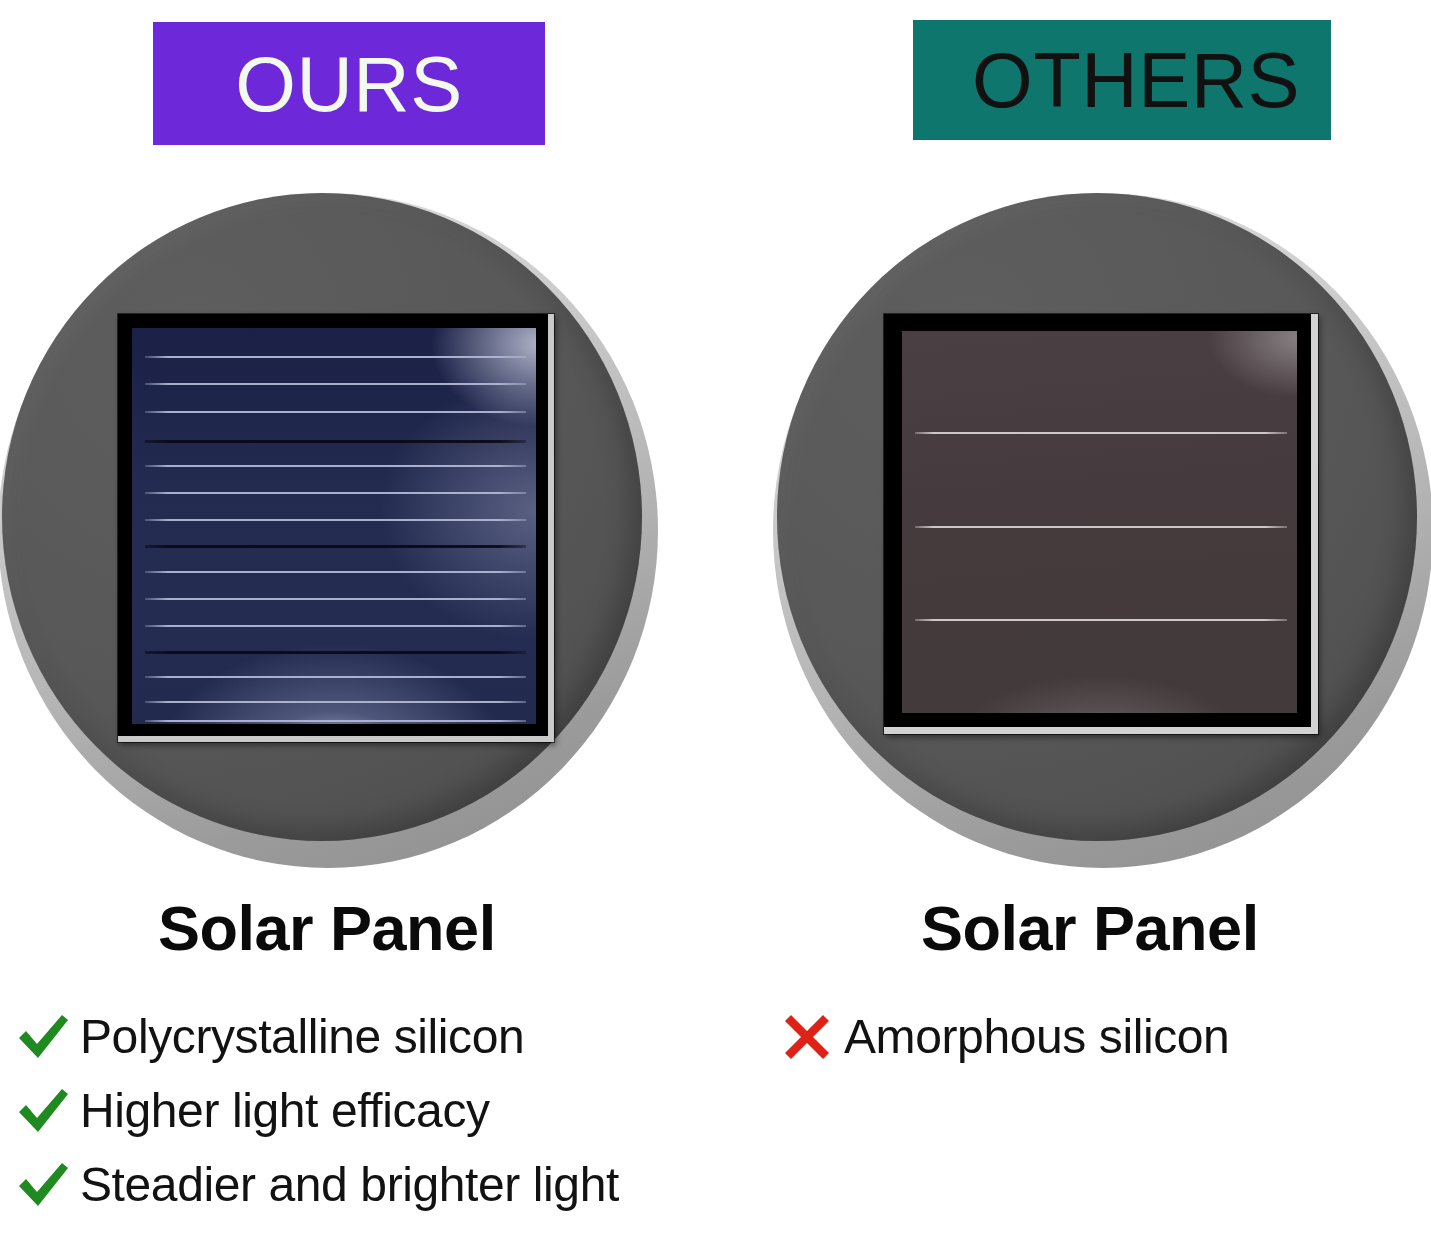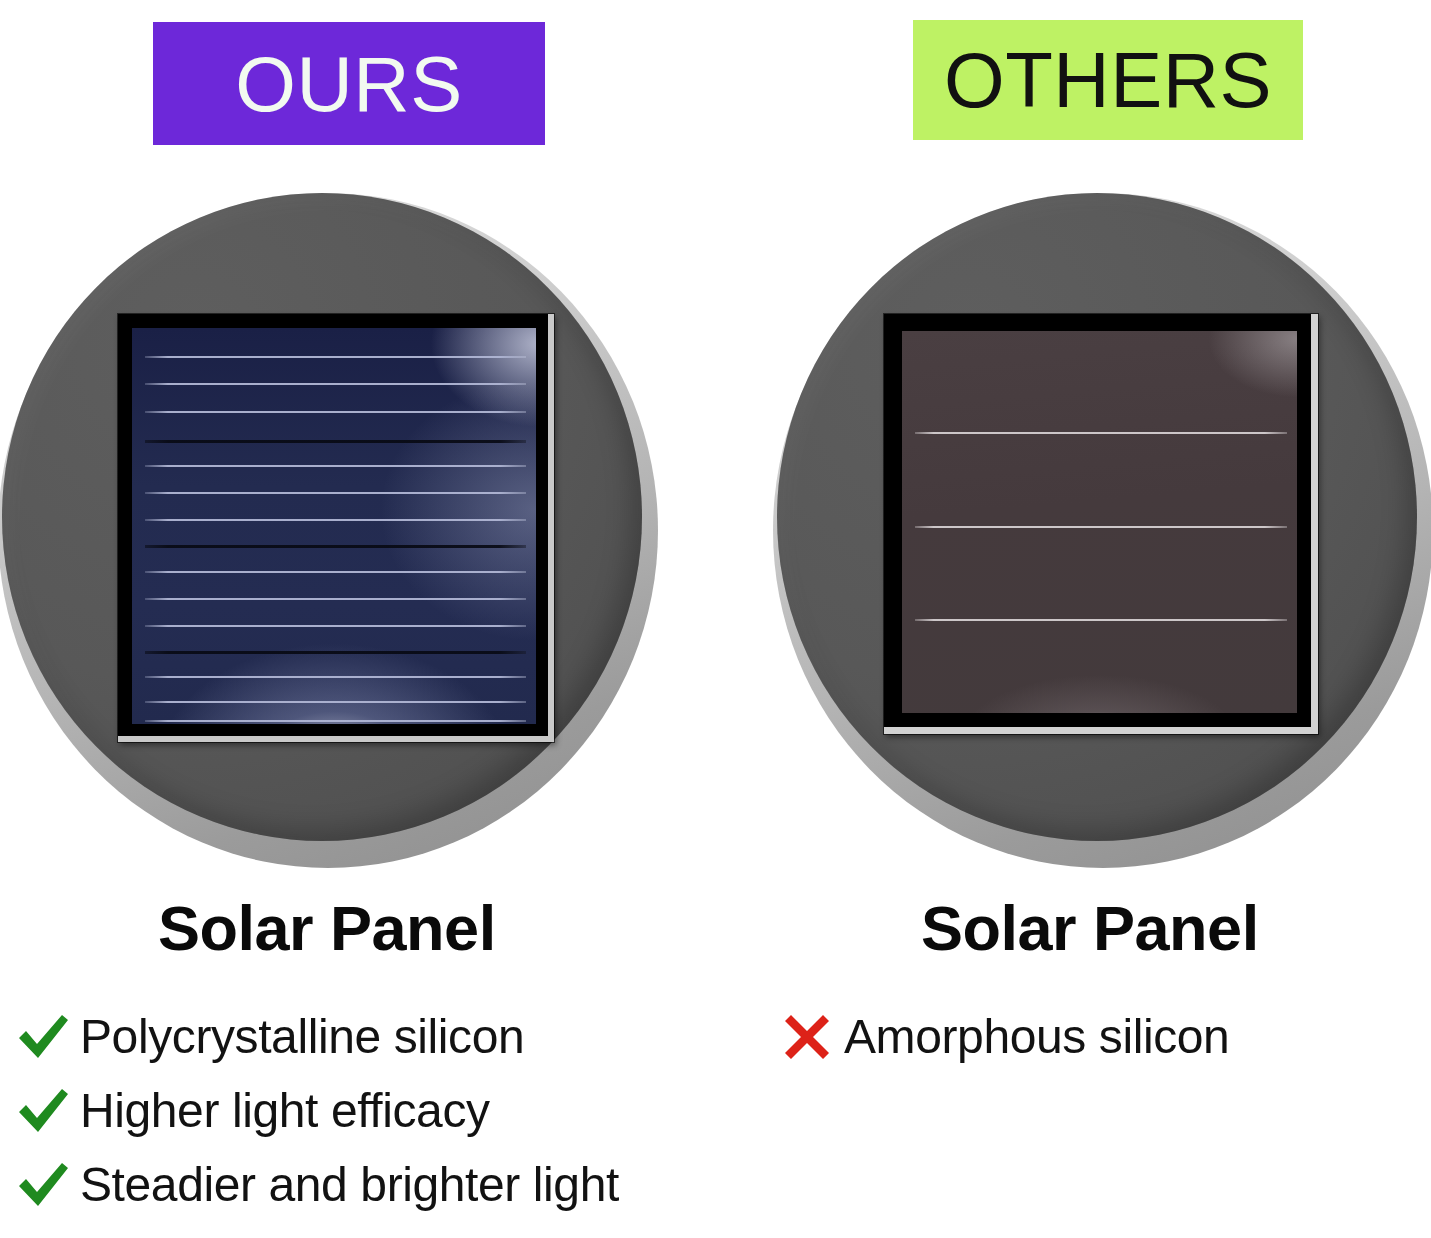--- a/index.html
+++ b/index.html
@@ -42,24 +42,25 @@
     color: #f2faf0;
     font-size: 78px;
     font-weight: 400;
     margin-left: 17px;
   }
   .badge-others {
     left: 913px;
     top: 20px;
     width: 390px;
     height: 120px;
-    background: #bef264;
+    background: #0f766e;
     color: #111111;
     font-size: 78px;
     font-weight: 400;
+    padding-left: 28px;
   }
 
   
   .lamp {
     position: absolute;
     width: 660px;
     height: 675px;
   }
   .lamp-left  { left: -2px;  top: 193px; }
   .lamp-right { left: 773px; top: 193px; }

